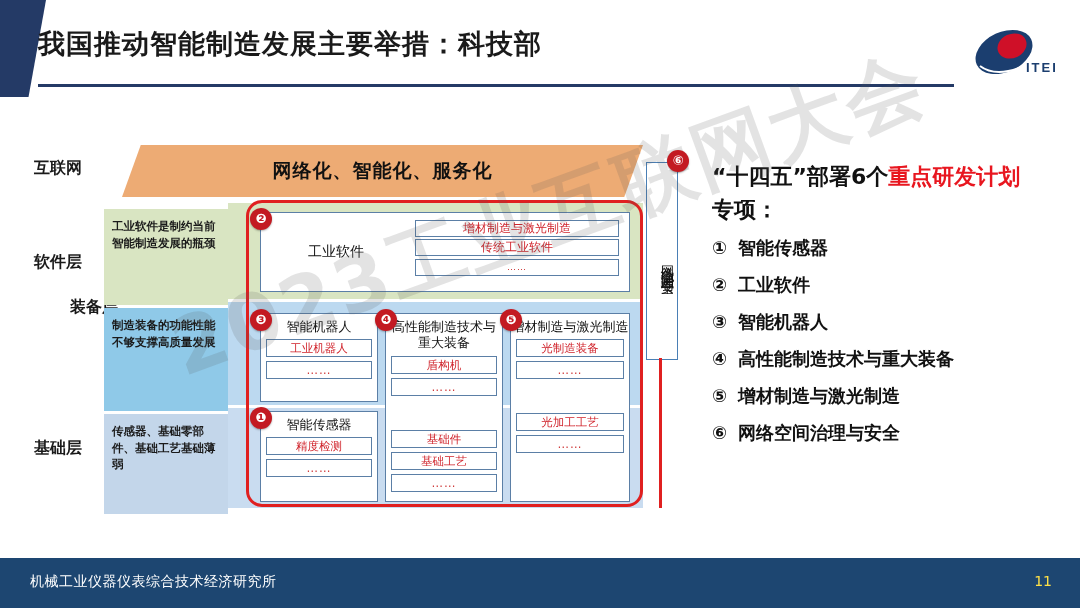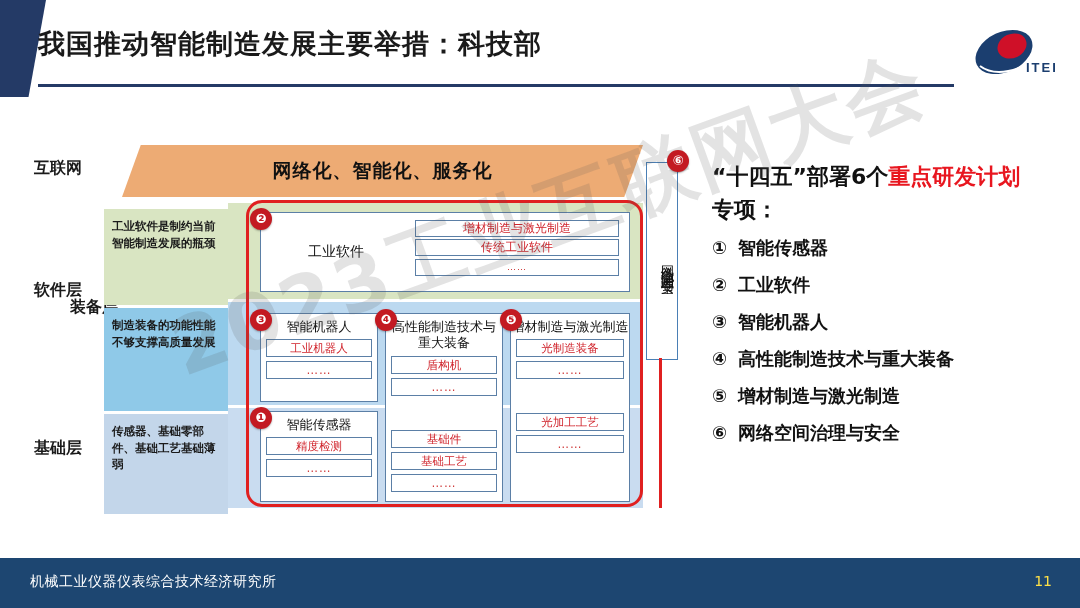--- a/index.html
+++ b/index.html
@@ -41,21 +41,21 @@
     position: absolute; right: 28px; top: 15px;
     color: #fde047; font-size: 14px;
   }
 
   
   .layer-label {
     position: absolute; left: 34px; width: 84px;
     font-size: 16px; font-weight: bold; color: #1a1a1a; text-align: left;
   }
   .ll-0 { top: 158px; }
-  .ll-1 { top: 252px; margin-top: 28px; }
+  .ll-1 { top: 252px; }
   .ll-2 { top: 297px; text-align: right; }
   .ll-3 { top: 438px; }
 
   
   .band { position: absolute; left: 228px; width: 415px; }
   .band-soft { top: 203px; height: 96px; background: #d9e5c2; }
   .band-equip { top: 302px; height: 103px; background: #bcd9f0; }
   .band-base { top: 408px; height: 100px; background: #c9dcf0; }
 
   

